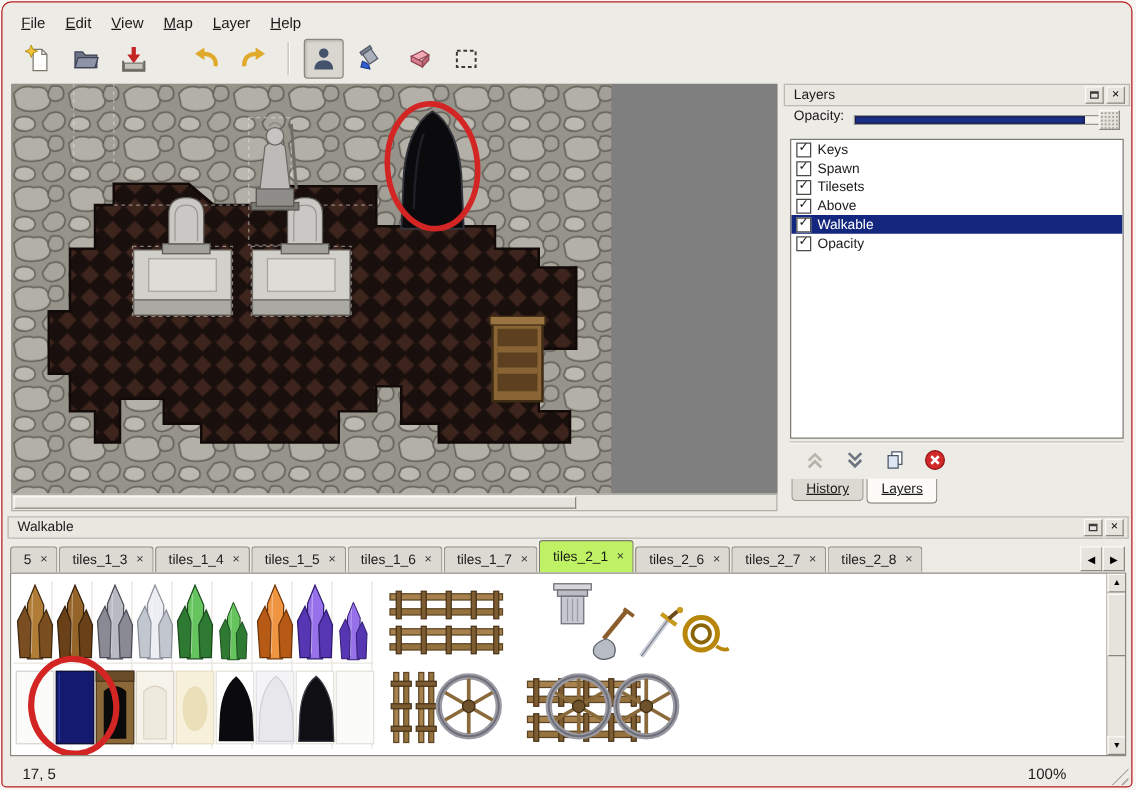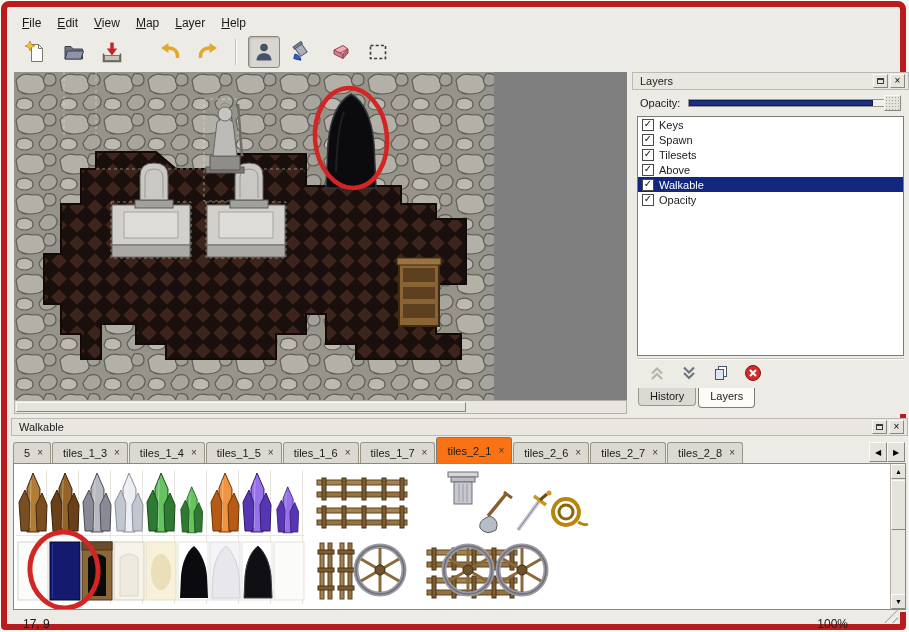--- a/index.html
+++ b/index.html
@@ -1,19 +1,19 @@
 <!DOCTYPE html>
 <html><head>
 <meta charset="utf-8">
 <style>
   html,body{margin:0;padding:0;width:909px;height:632px;overflow:hidden;
     background:#f7f6f3;font-family:"Liberation Sans",sans-serif;font-size:12px;color:#1a1a1a;}
   *{box-sizing:border-box;}
   .window{position:absolute;left:1px;top:1px;width:905px;height:629px;
-    background:#edebe5;border:6px solid #b91c1c;border-radius:8px 8px 4px 4px;}
+    background:#edebe5;border:1px solid #b91c1c;border-radius:8px 8px 4px 4px;}
   
   .menubar{position:absolute;left:7px;top:5px;height:21px;display:flex;align-items:center;}
   .menu-item{padding:2px 8px;cursor:default;}
   .menu-item u{text-decoration:underline;}
   
   .toolbar{position:absolute;left:7px;top:27px;height:36px;display:flex;align-items:center;gap:6px;padding-left:6px;}
   .tb{width:32px;height:32px;display:flex;align-items:center;justify-content:center;
     background:transparent;border:1px solid transparent;border-radius:3px;padding:0;}
   .tb.active{background:#d9d6cf;border:1px solid #8a877f;box-shadow:inset 1px 1px 2px rgba(0,0,0,.18);}
   .tb-sep{width:2px;height:26px;border-left:1px solid #c2bfb8;border-right:1px solid #fbfaf7;margin:0 5px;}
@@ -27,46 +27,46 @@
   .map-hscroll .thumb{position:absolute;left:1px;top:1px;width:450px;height:10px;}
   
   .dock{position:absolute;background:#edebe5;}
   .dock-title{position:absolute;left:0;right:0;top:0;height:18px;display:flex;align-items:center;
     padding:0 3px 0 7px;font-size:11px;background:#eae7e1;border:1px solid #bcb9b2;}
   .dock-title .spacer{flex:1;}
   .win-btn{width:15px;height:14px;display:flex;align-items:center;justify-content:center;
     font-size:10px;line-height:1;margin-left:2px;padding:0;}
   .glyph-sq{display:block;width:7px;height:6px;border:1px solid #3a3a3a;border-top-width:2px;}
   .layers-dock{left:625px;top:65px;width:277px;height:342px;}
-  .opacity-row{position:absolute;left:0;right:0;top:20px;height:22px;display:flex;align-items:center;padding:0 8px;font-size:11px;}
+  .opacity-row{position:absolute;left:0;right:0;top:20px;height:22px;display:flex;padding:0 8px;font-size:11px;}
   .slider{position:relative;flex:1;height:18px;margin-left:8px;}
   .slider .track{position:absolute;left:0;right:0;top:5px;height:8px;background:#f2f0ea;border:1px solid #9a978f;}
   .slider .fill{position:absolute;left:1px;top:6px;width:calc(96% - 20px);height:6px;background:#1b2f84;border:1px solid #101c52;}
   .slider .handle{position:absolute;right:0;top:1px;width:17px;height:16px;
     background-image:radial-gradient(#a7a49c 0.8px,transparent 0.9px);background-size:3px 3px;}
   .layer-list{position:absolute;left:5px;right:5px;top:44px;bottom:58px;background:#fff;border:1px solid #7d7a73;overflow:hidden;}
   .layer-row{display:flex;align-items:center;height:15px;font-size:11px;padding-left:2px;}
   .layer-row.selected{background:#14277e;color:#fff;}
   .cb{width:12px;height:12px;background:#fff;border:1px solid #4a4a46;margin:0 5px 0 2px;
     display:flex;align-items:center;justify-content:center;font-size:10px;flex:none;}
   .cb .tick{display:none;font-style:normal;color:#111;line-height:1;margin-top:-1px;}
   .cb.checked .tick{display:block;}
   .layer-btns{position:absolute;left:5px;right:5px;top:286px;height:28px;display:flex;align-items:center;gap:8px;
     padding-left:8px;border-top:1px solid #c6c3bc;box-shadow:0 1px 0 #fbfaf7 inset;}
   .flat-btn{width:24px;height:24px;display:flex;align-items:center;justify-content:center;background:transparent;border:none;padding:0;}
-  .dock-tabs{position:absolute;left:6px;top:316px;height:24px;display:flex;gap:2px;align-items:flex-start;}
+  .dock-tabs{position:absolute;left:6px;top:316px;height:24px;display:flex;gap:2px;align-items:flex-start;text-decoration:underline;}
   .dtab{padding:2px 11px 3px;font-size:11px;background:#dcd9d2;border:1px solid #9a968e;border-top:none;
     border-radius:0 0 4px 4px;}
   .dtab.active{background:#fcfbf8;border-color:#7d7a73;padding-bottom:5px;}
   
   .tilesets-dock{left:4px;top:411px;width:897px;height:194px;}
   .ts-tabbar{position:absolute;left:2px;right:44px;top:19px;height:26px;display:flex;align-items:flex-end;overflow:hidden;}
   .ts-tab{display:flex;align-items:center;gap:7px;height:21px;padding:0 7px 0 10px;margin-right:1px;font-size:11px;
     background:#dcd9d2;border:1px solid #989589;border-bottom:none;border-radius:3px 3px 0 0;white-space:nowrap;}
-  .ts-tab.active{background:#f97316;height:26px;border-color:#7d7a73;}
+  .ts-tab.active{background:#bef264;height:26px;border-color:#7d7a73;}
   .tab-close{font-size:10px;color:#3a3a3a;line-height:1;}
   .ts-arrows{position:absolute;right:3px;top:24px;display:flex;}
   .ts-arrow{width:18px;height:20px;display:flex;align-items:center;justify-content:center;font-size:8px;padding:0;}
   .ts-content{position:absolute;left:2px;right:2px;top:45px;bottom:2px;background:#fff;border:1px solid #8a877f;overflow:hidden;}
   .vscroll{position:absolute;right:0;top:0;bottom:0;width:15px;background:#e9e6e0;border-left:1px solid #b3b0a9;}
   .sb-btn{position:absolute;left:0;width:15px;height:15px;display:flex;align-items:center;justify-content:center;font-size:7px;padding:0;}
   .sb-up{top:0;}  .sb-down{bottom:0;}
   .sb-thumb{position:absolute;left:0;top:16px;width:15px;height:50px;}
   
   .statusbar{position:absolute;left:4px;right:4px;top:607px;height:20px;display:flex;align-items:center;font-size:12px;}
@@ -511,19 +511,19 @@
       </svg>
       <div class="vscroll">
         <button class="sb-btn sb-up btn3d">▲</button>
         <div class="sb-thumb btn3d"></div>
         <button class="sb-btn sb-down btn3d">▼</button>
       </div>
     </div>
   </div>
 
   <div class="statusbar">
-    <span class="sb-coords">17, 9</span>
+    <span class="sb-coords">17, 5</span>
     <span class="sb-spacer"></span>
     <span class="sb-zoom">100%</span>
   </div>
   <div class="resize-grip"></div>
 
 </div>
 
 </body></html>

